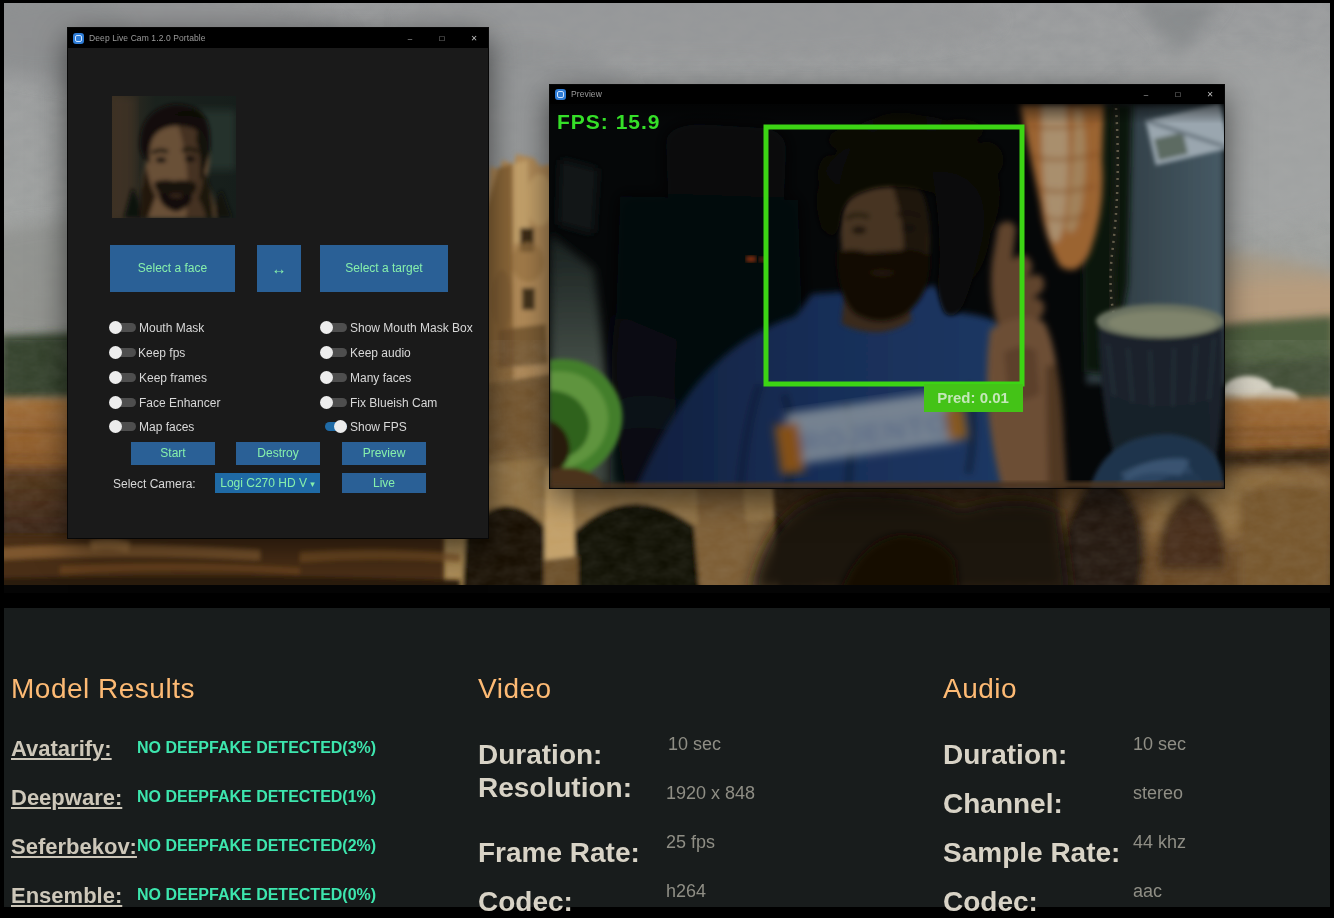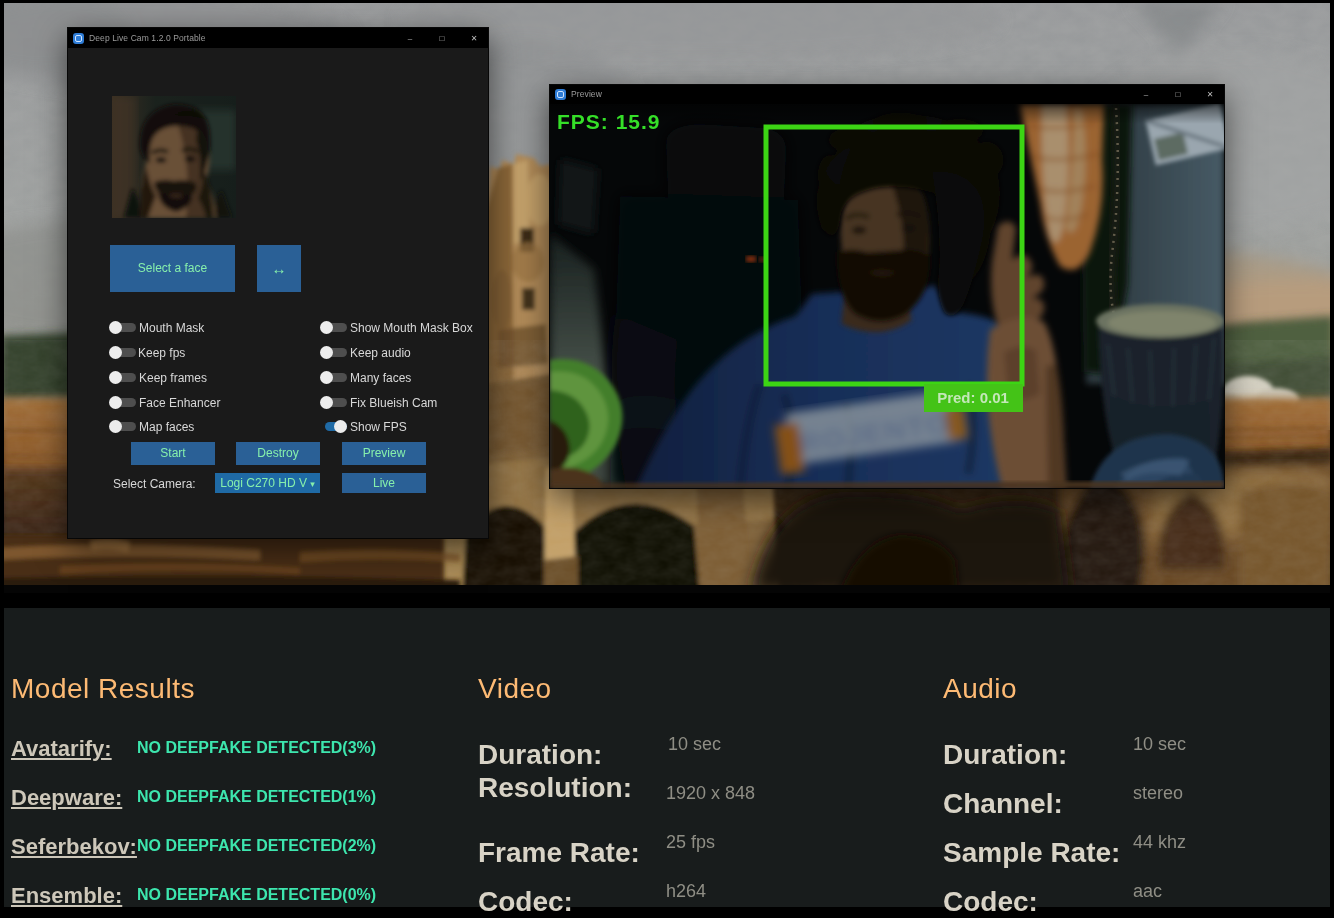--- a/index.html
+++ b/index.html
@@ -184,20 +184,21 @@
       <path d="M34 70 Q38 90 44 100 Q40 110 36 122 L28 122 Q28 90 34 70 Z" fill="#2a1d10"></path>
       <path d="M92 74 Q90 94 86 102 Q92 112 94 122 L102 122 Q100 92 92 74 Z" fill="#241a10"></path>
       <path d="M28 122 Q28 100 20 92 L12 122 Z" fill="#10120f"></path>
       <path d="M104 122 Q102 100 110 94 L120 122 Z" fill="#131310"></path>
       <path d="M58 20 Q80 8 96 24 Q78 18 58 20 Z" fill="#0e0a06"></path>
     </g>
     <rect width="124" height="122" fill="#0a0c0a" opacity="0.26"></rect>
   </svg>
   <div class="btn" style="left:42px;top:217px;width:125px;height:47px;line-height:47px">Select a face</div>
   <div class="btn" style="left:189px;top:217px;width:44px;height:47px;line-height:47px;font-size:15px">↔</div>
+  <div class="btn" style="left:252px;top:217px;width:128px;height:47px;line-height:47px">Select a target</div>
 
   <div class="tog" style="left:41px;top:292px">
       <div class="track"></div>
       <div class="knob"></div>
     </div>
   <div class="tlabel" style="left:71px;top:293px">Mouth Mask</div>
   <div class="tog" style="left:41px;top:317px">
       <div class="track"></div>
       <div class="knob"></div>
     </div>

